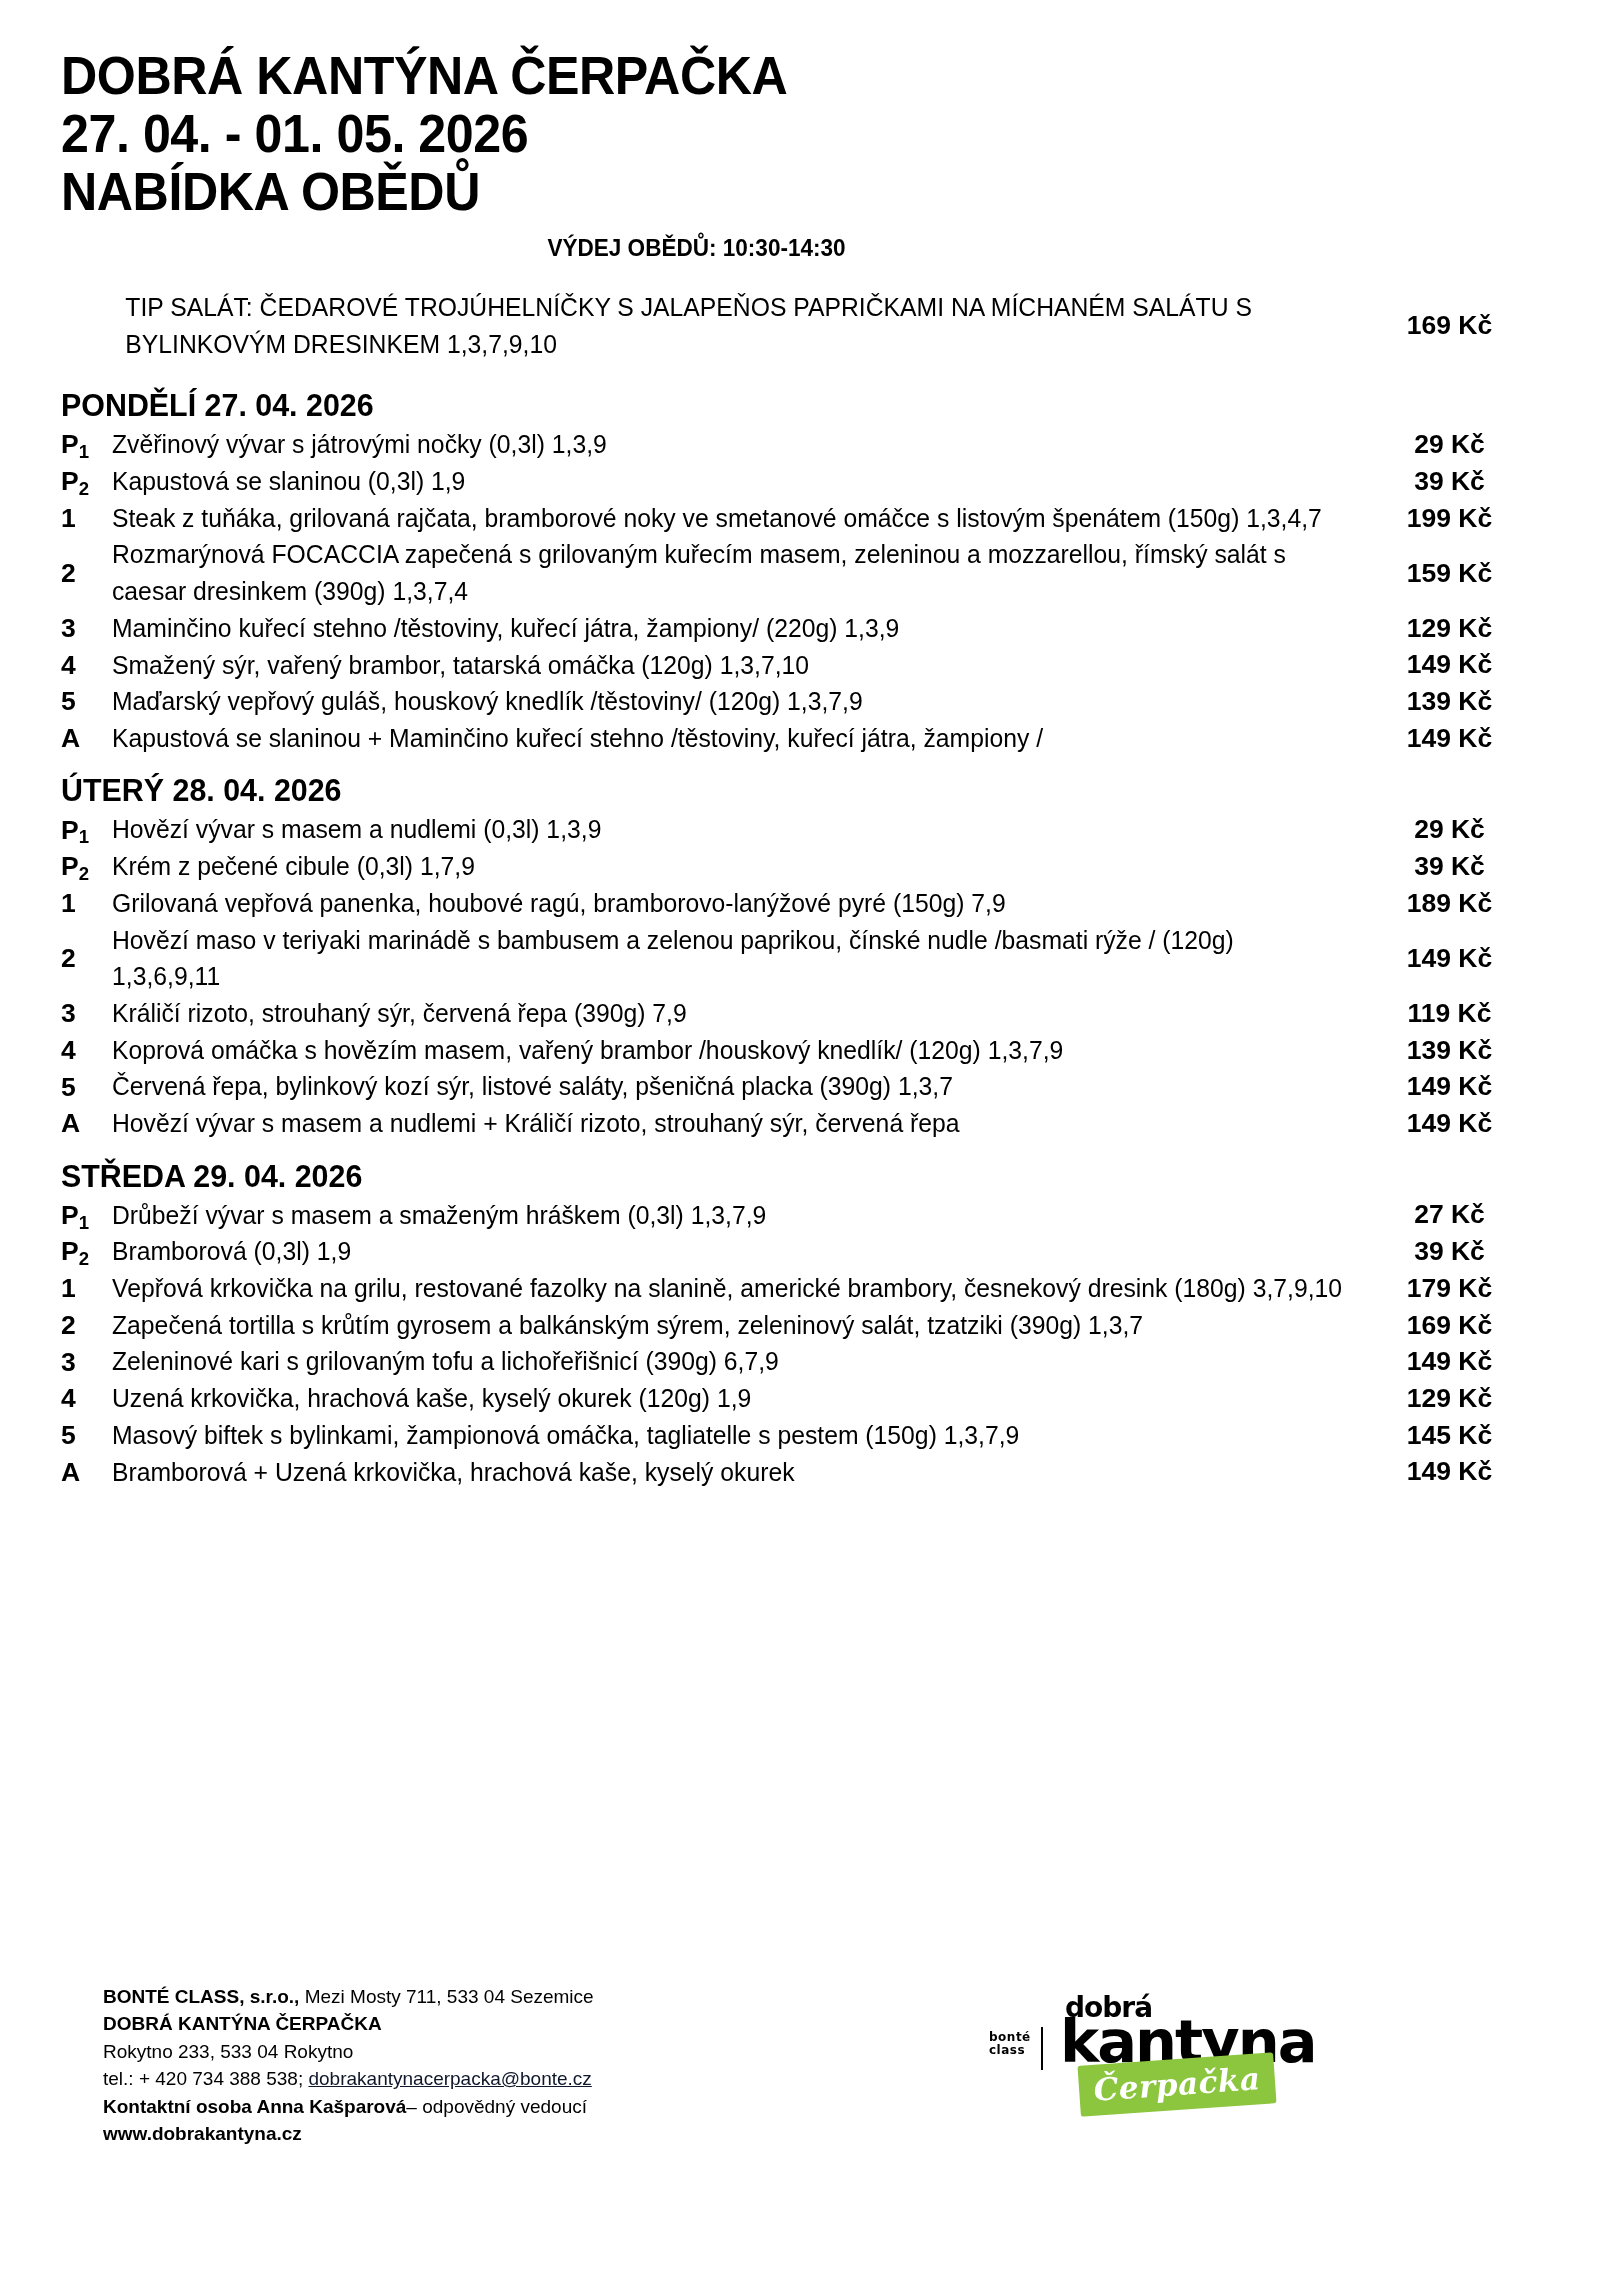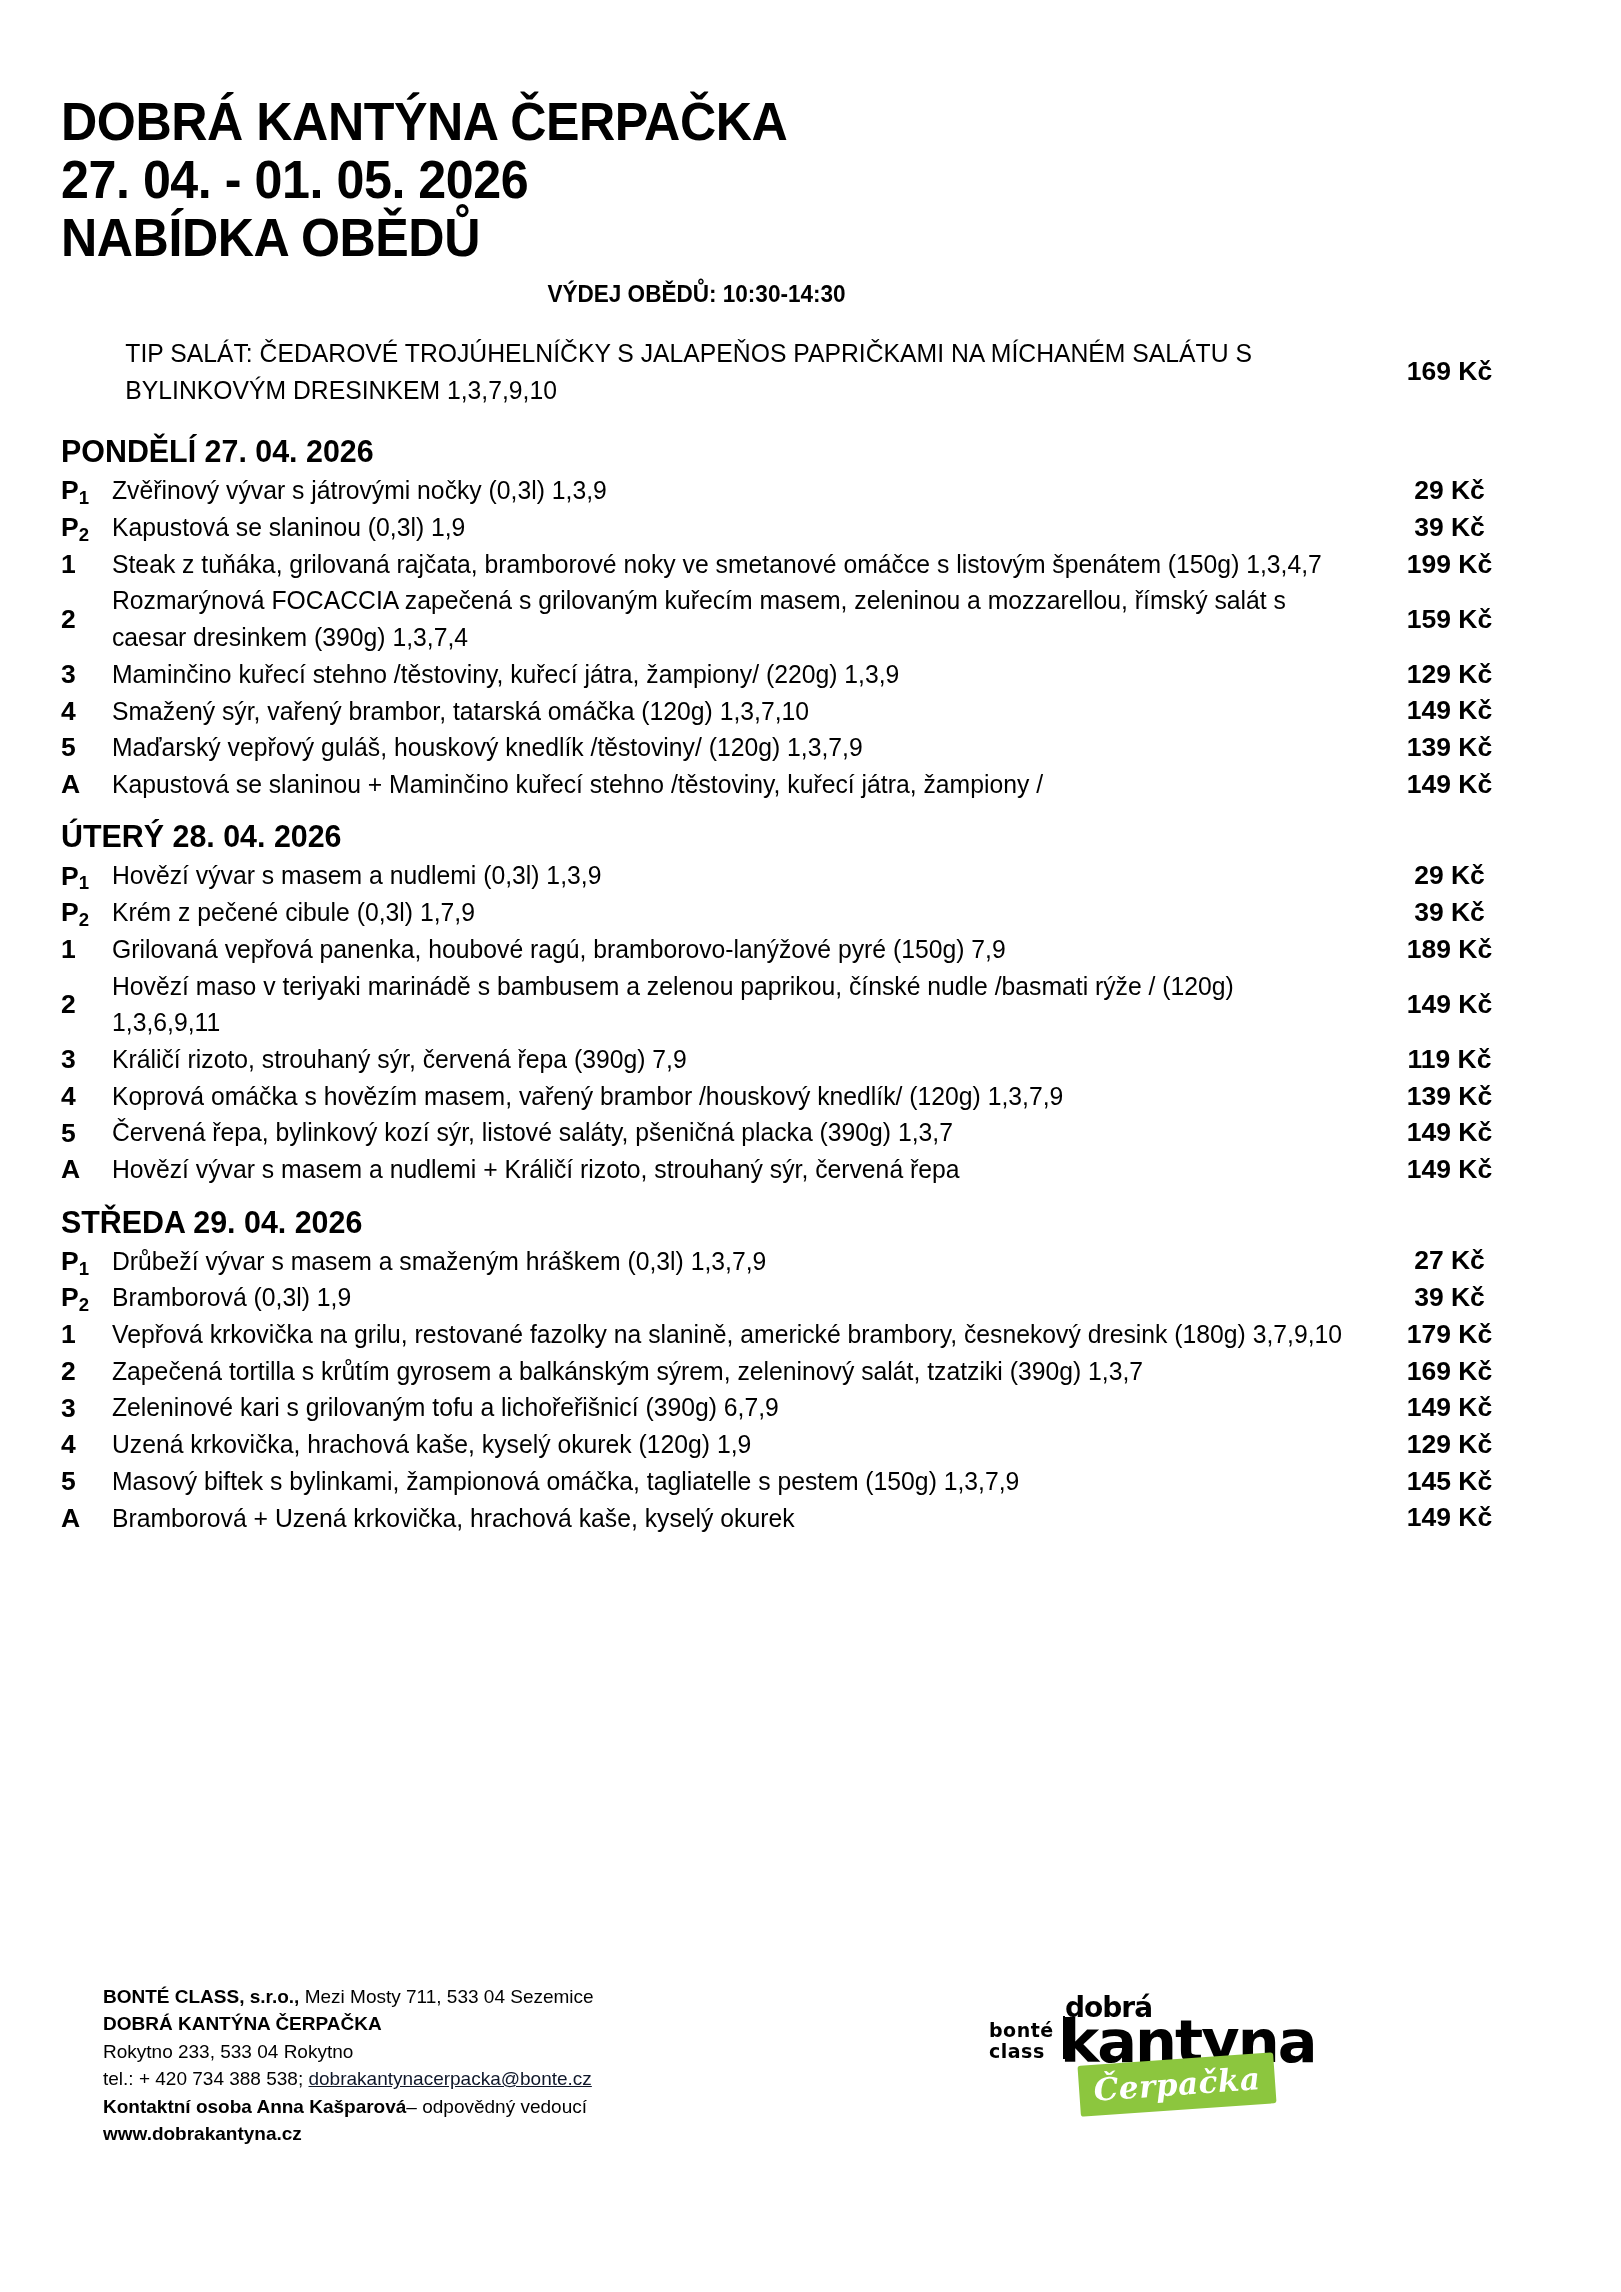--- a/index.html
+++ b/index.html
@@ -12,21 +12,21 @@
     height: 2293px;
     font-family: "Liberation Sans", sans-serif;
     color: #000000;
     position: relative;
     overflow: hidden;
   }
   .page {
     width: 1621px;
     height: 2293px;
     box-sizing: border-box;
-    padding: 93px 103px 0 61px;
+    padding: 47px 103px 0 61px;
     position: relative;
   }
 
   
   .title-block {
     margin: 0 0 0 0;
   }
   .doc-title,
   .doc-dates,
   .doc-subtitle {
@@ -139,22 +139,22 @@
   .logo {
     position: relative;
     width: 294px;
     height: 132px;
     margin-right: 235px;
     flex: none;
   }
   .logo-bonte {
     position: absolute;
     left: 0;
-    top: 37px;
-    font-size: 19px;
+    top: 48px;
+    font-size: 12px;
     line-height: 1.12;
     font-weight: bold;
     letter-spacing: 0.5px;
     font-family: "DejaVu Sans", sans-serif;
   }
   .logo-bonte .bar {
     position: absolute;
     right: -11.8px;
     top: -3.9px;
     width: 2px;

